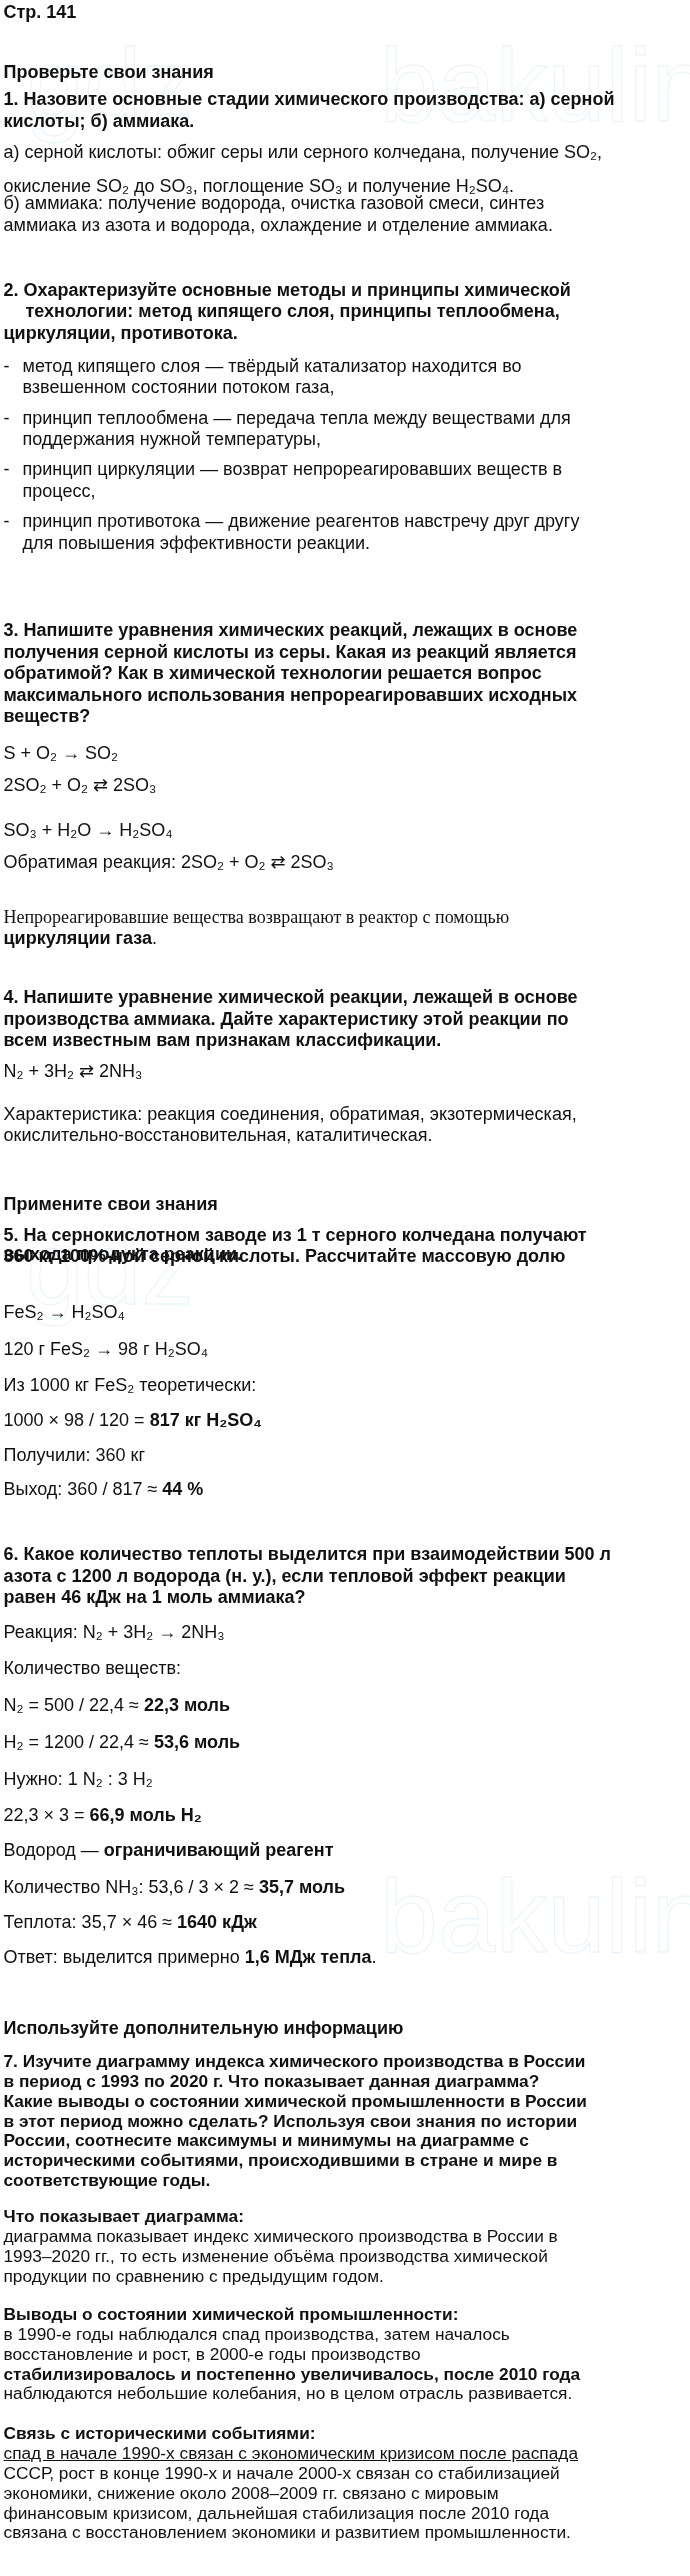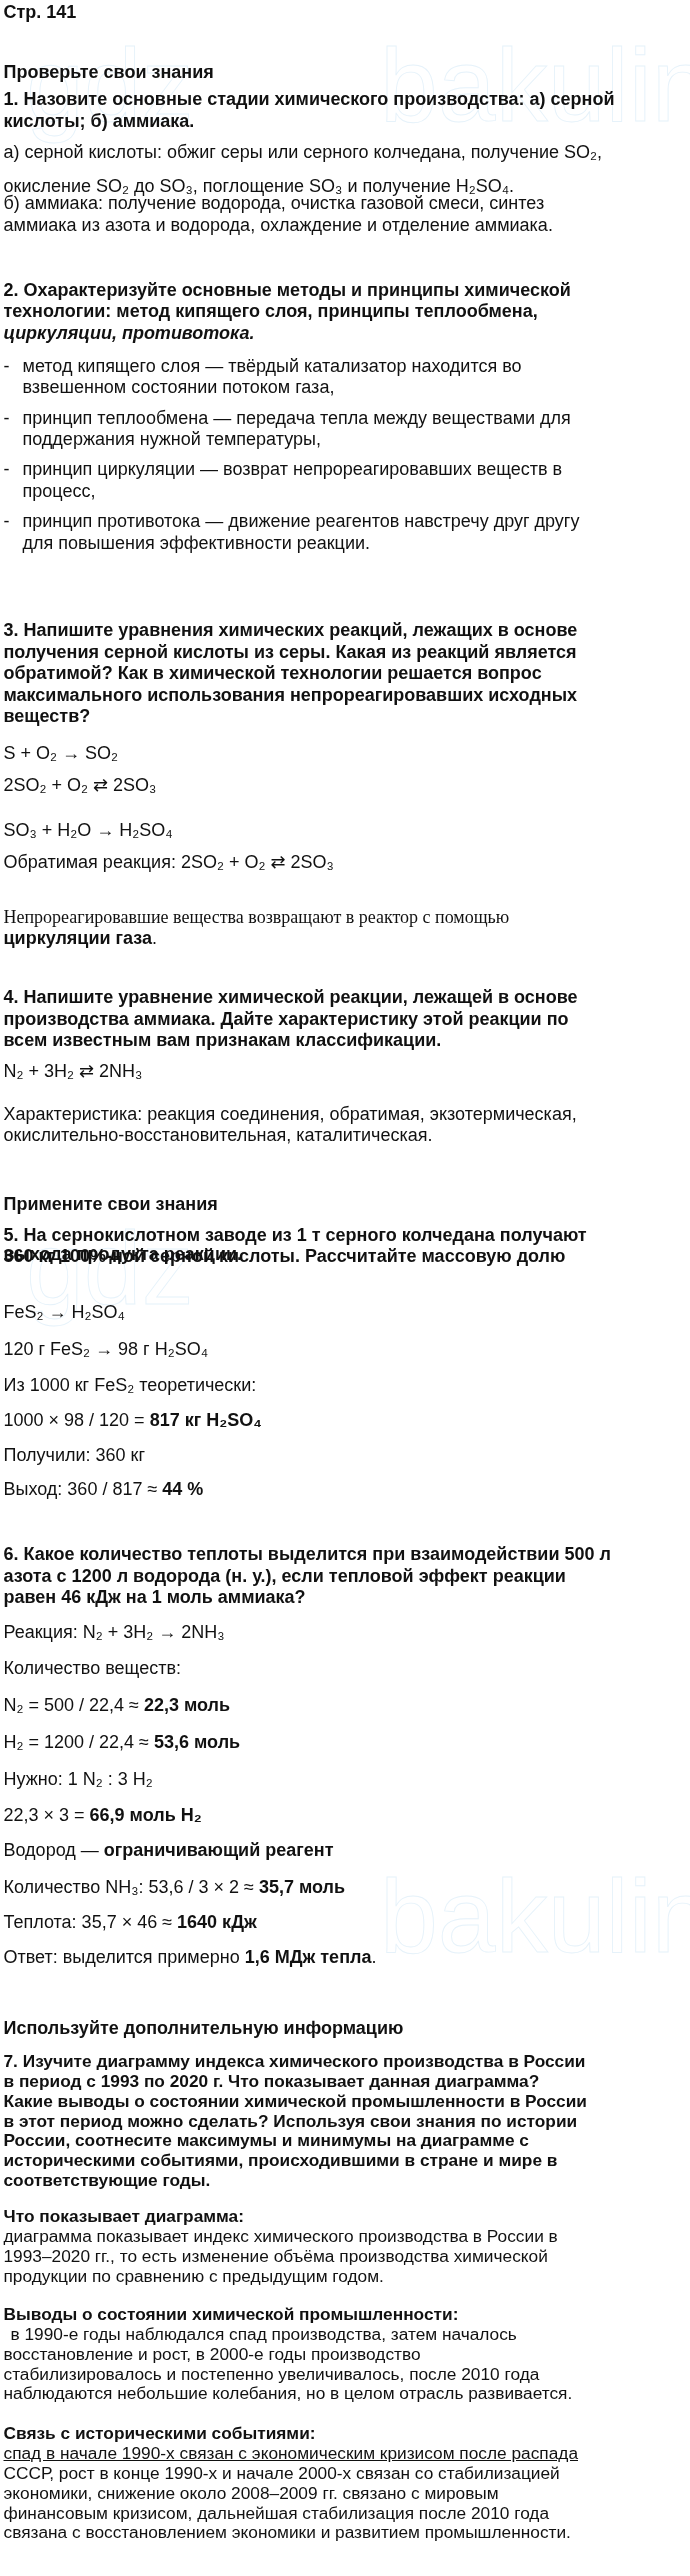--- a/index.html
+++ b/index.html
@@ -29,22 +29,22 @@
   <div class="ln b" style="top:89px;">1. Назовите основные стадии химического производства: а) серной</div>
   <div class="ln b" style="top:111px;">кислоты; б) аммиака.</div>
   <div class="ln" style="top:142px;">а) серной кислоты: обжиг серы или серного колчедана, получение SO₂,</div>
   <div class="ln" style="top:176px;">окисление SO₂ до SO₃, поглощение SO₃ и получение H₂SO₄.</div>
   <div class="ln" style="top:193px;">б) аммиака: получение водорода, очистка газовой смеси, синтез</div>
   <div class="ln" style="top:215px;">аммиака из азота и водорода, охлаждение и отделение аммиака.</div>
 </div>
 
 <div>
   <div class="ln b" style="top:280px;">2. Охарактеризуйте основные методы и принципы химической</div>
-  <div class="ln b" style="top:301px;">технологии: метод кипящего слоя, принципы теплообмена,</div>
-  <div class="ln b" style="top:323px;font-style:italic;">циркуляции, противотока.</div>
+  <div class="ln b" style="top:301px;margin-left:22px;">технологии: метод кипящего слоя, принципы теплообмена,</div>
+  <div class="ln b" style="top:323px;">циркуляции, противотока.</div>
 
   <span class="dash" style="top:356px;">-</span>
   <div class="ln ind" style="top:356px;">метод кипящего слоя — твёрдый катализатор находится во</div>
   <div class="ln ind" style="top:377px;">взвешенном состоянии потоком газа,</div>
 
   <span class="dash" style="top:408px;">-</span>
   <div class="ln ind" style="top:408px;">принцип теплообмена — передача тепла между веществами для</div>
   <div class="ln ind" style="top:429px;">поддержания нужной температуры,</div>
 
   <span class="dash" style="top:459px;">-</span>
@@ -119,23 +119,23 @@
   <div class="ln b sm" style="top:2130px;">России, соотнесите максимумы и минимумы на диаграмме с</div>
   <div class="ln b sm" style="top:2150px;">историческими событиями, происходившими в стране и мире в</div>
   <div class="ln b sm" style="top:2170px;">соответствующие годы.</div>
 
   <div class="ln b sm" style="top:2206px;">Что показывает диаграмма:</div>
   <div class="ln sm" style="top:2226px;">диаграмма показывает индекс химического производства в России в</div>
   <div class="ln sm" style="top:2246px;">1993–2020 гг., то есть изменение объёма производства химической</div>
   <div class="ln sm" style="top:2266px;">продукции по сравнению с предыдущим годом.</div>
 
   <div class="ln b sm" style="top:2304px;">Выводы о состоянии химической промышленности:</div>
-  <div class="ln sm" style="top:2324px;margin-left:7px;">в 1990-е годы наблюдался спад производства, затем началось</div>
+  <div class="ln sm" style="top:2324px;">в 1990-е годы наблюдался спад производства, затем началось</div>
   <div class="ln sm" style="top:2344px;">восстановление и рост, в 2000-е годы производство</div>
-  <div class="ln sm" style="top:2364px;">стабилизировалось и постепенно увеличивалось, после 2010 года</div>
+  <div class="ln sm" style="top:2364px;font-weight:bold;">стабилизировалось и постепенно увеличивалось, после 2010 года</div>
   <div class="ln sm" style="top:2383px;">наблюдаются небольшие колебания, но в целом отрасль развивается.</div>
 
   <div class="ln b sm" style="top:2423px;">Связь с историческими событиями:</div>
   <div class="ln sm" style="top:2443px;text-decoration:underline;">спад в начале 1990-х связан с экономическим кризисом после распада</div>
   <div class="ln sm" style="top:2463px;">СССР, рост в конце 1990-х и начале 2000-х связан со стабилизацией</div>
   <div class="ln sm" style="top:2483px;">экономики, снижение около 2008–2009 гг. связано с мировым</div>
   <div class="ln sm" style="top:2503px;">финансовым кризисом, дальнейшая стабилизация после 2010 года</div>
   <div class="ln sm" style="top:2522px;">связана с восстановлением экономики и развитием промышленности.</div>
 </div>
 

